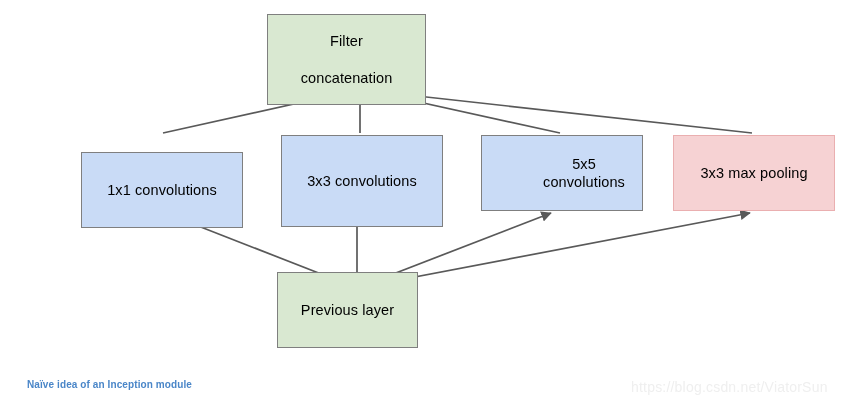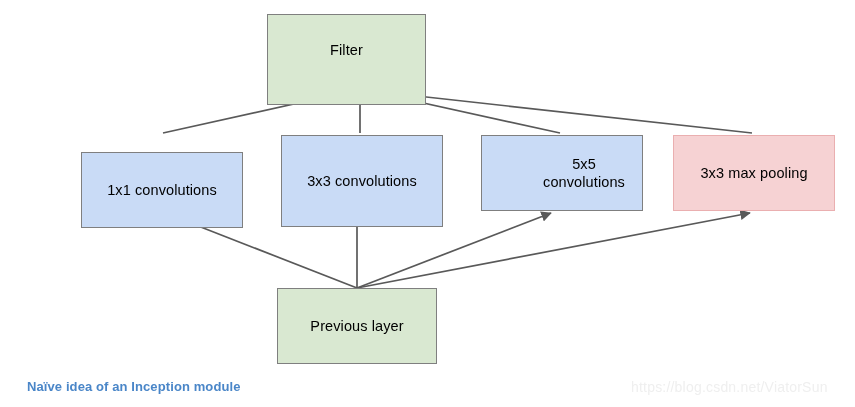--- a/index.html
+++ b/index.html
@@ -53,27 +53,27 @@
   .node span {
     display: block;
     padding: 0 6px;
   }
 
   #node-filter-concat { left: 267px; top: 14px;  width: 159px; height: 91px; }
   #node-conv1x1       { left: 81px;  top: 135px; width: 162px; height: 76px; margin-top: 17px; }
   #node-conv3x3       { left: 281px; top: 135px; width: 162px; height: 92px; }
   #node-conv5x5       { left: 481px; top: 135px; width: 162px; height: 76px; padding-left: 44px; }
   #node-maxpool       { left: 673px; top: 135px; width: 162px; height: 76px; }
-  #node-prev-layer    { left: 277px; top: 288px; width: 160px; height: 76px; }
+  #node-prev-layer    { left: 277px; top: 272px; width: 141px; height: 76px; }
 
   #caption {
     position: absolute;
     left: 27px;
     top: 379px;
-    font-size: 13px;
+    font-size: 10px;
     font-weight: bold;
     color: #4a86c8;
     letter-spacing: 0.1px;
     z-index: 3;
   }
   #watermark {
     position: absolute;
     left: 631px;
     top: 379px;
     font-size: 14px;
@@ -103,21 +103,21 @@
       <line x1="357" y1="288" x2="750" y2="213"></line>
 
       <line x1="163" y1="133" x2="352" y2="91"></line>
       <line x1="360" y1="133" x2="360" y2="91"></line>
       <line x1="560" y1="133" x2="369" y2="91"></line>
       <line x1="752" y1="133" x2="372" y2="91"></line>
     </g>
   </svg>
 
   <div class="node node-green" id="node-filter-concat">
-    <span><span>Filter</span><br></span>
+    <span><span>Filter</span><br><span>concatenation</span></span>
   </div>
 
   <div class="node node-blue" id="node-conv1x1">
     <span>1x1 convolutions</span>
   </div>
 
   <div class="node node-blue" id="node-conv3x3">
     <span>3x3 convolutions</span>
   </div>
 

